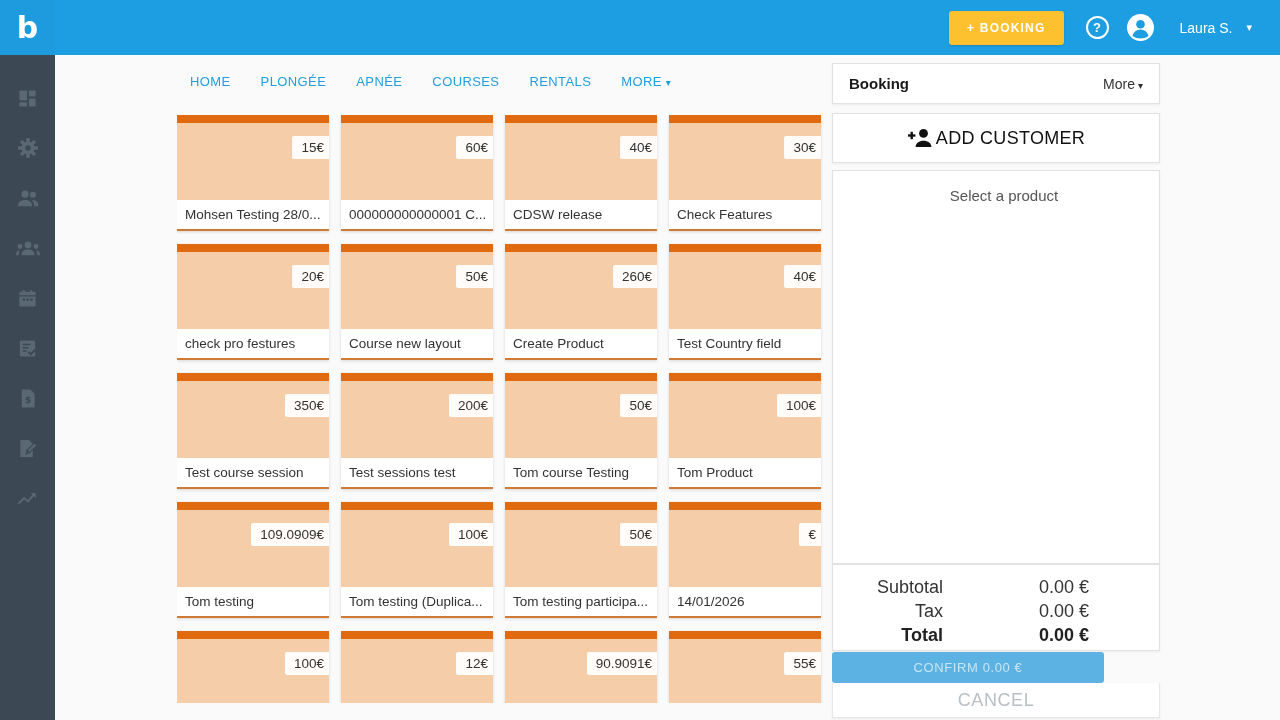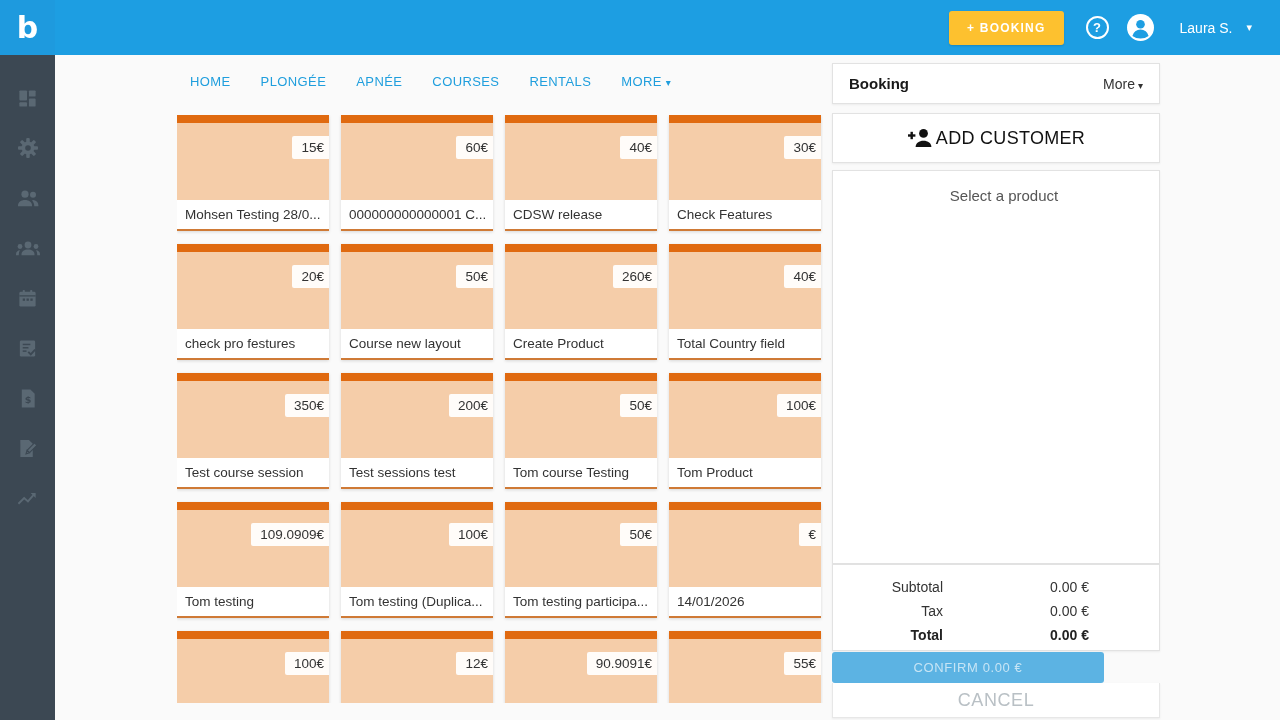--- a/index.html
+++ b/index.html
@@ -59,21 +59,21 @@
     justify-content:space-between; padding:15px 16px; }
   .panel-title { font-size:15px; font-weight:bold; color:#1a1a1a; }
   .more-btn { font-size:14px; color:#333; cursor:pointer; }
   .caret-dark { font-size:10px; color:#333; margin-left:3px; }
   .add-customer { height:50px; margin-top:9px; display:flex; align-items:center;
     justify-content:center; cursor:pointer; }
   .add-customer .label { font-size:18px; font-weight:500; color:#111; letter-spacing:.3px; }
   .product-area { height:394px; margin-top:7px; text-align:center;padding-left:16px; }
   .empty-text { font-size:15px; color:#555; padding-top:16px; }
   .totals { height:87px; padding-top:10px; }
-  .t-row { display:flex; height:24px; align-items:center; font-size:14px; color:#333; }
+  .t-row { display:flex; height:24px; align-items:center; font-size:18px; color:#333; }
   .t-label { width:110px; text-align:right; }
   .t-value { flex:1; text-align:right; padding-right:70px; }
   .t-row.bold .t-label, .t-row.bold .t-value { font-weight:bold; color:#222; }
   .btn-confirm { margin-top:1px; width:272px; height:31px; background:#5cb3e3;
     border:none; border-radius:3px; color:rgba(255,255,255,.65); font-size:13px;
     letter-spacing:.6px; font-family:inherit; cursor:pointer; }
   .btn-cancel { width:328px; height:35px; background:#fff; border:1px solid #e7e7e7;
     border-top:none; color:#b9c0c5; font-size:18px; letter-spacing:.6px;
     display:flex; align-items:center; justify-content:center; cursor:pointer;
     box-shadow:0 1px 2px rgba(0,0,0,.06); }
@@ -261,21 +261,21 @@
         <span class="price-tag">260€</span>
       </div>
       <div class="card-name">Create Product</div>
     </div>
 
     <div class="card">
       <div class="card-top"></div>
       <div class="card-body">
         <span class="price-tag">40€</span>
       </div>
-      <div class="card-name">Total Country field</div>
+      <div class="card-name">Test Country field</div>
     </div>
 
     <div class="card">
       <div class="card-top"></div>
       <div class="card-body">
         <span class="price-tag">350€</span>
       </div>
       <div class="card-name">Test course session</div>
     </div>
 

